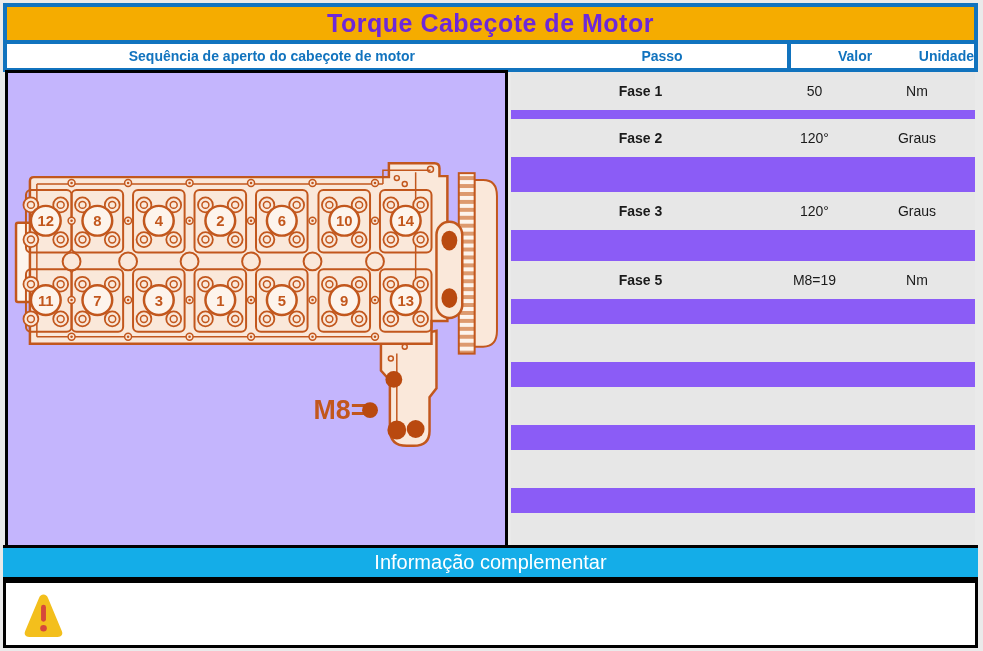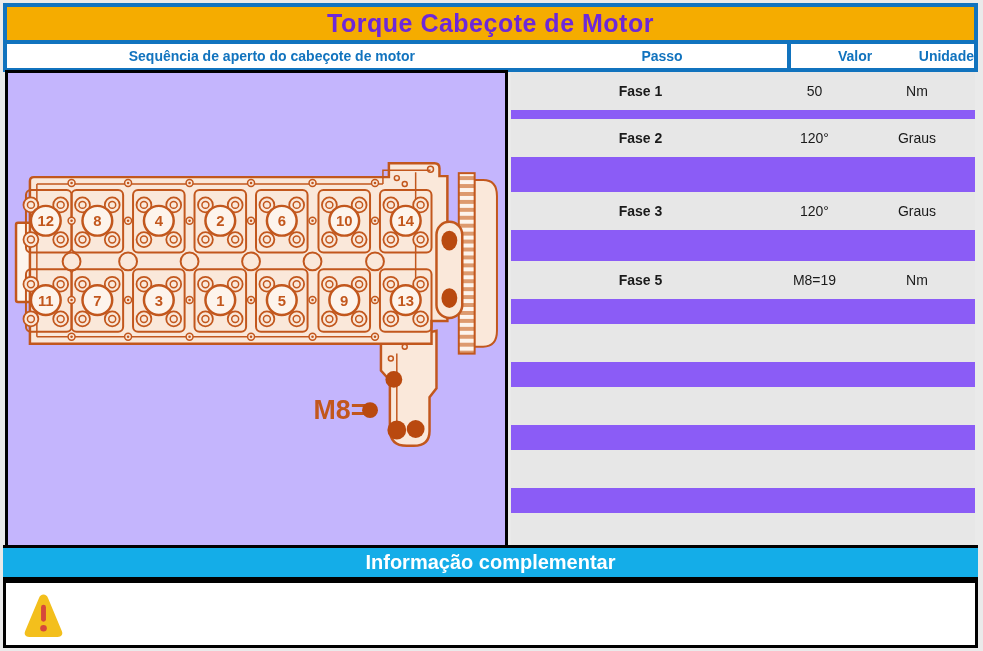--- a/index.html
+++ b/index.html
@@ -44,21 +44,21 @@
   }
   .tcell{font-size:14px;color:#1a1a1a;text-align:center;}
   .c0{width:259px;font-weight:bold;}
   .c1{width:89px;}
   .c2{width:116px;}
   .info-bar{
     position:absolute;left:3px;top:545px;width:975px;height:35px;
     box-sizing:border-box;border-top:3px solid #000;border-bottom:3px solid #000;
     background:#14ade8;display:flex;align-items:center;justify-content:center;
   }
-  .info-bar .t{color:#ffffff;font-size:20px;font-weight:bold;}
+  .info-bar .t{color:#ffffff;font-size:20px;font-weight:normal;}
   .info-box{
     position:absolute;left:3px;top:580px;width:975px;height:68px;
     box-sizing:border-box;border:3px solid #000;background:#ffffff;
   }
   .warn-icon{position:absolute;left:17px;top:9px;width:41px;height:47px;}
   .warn-text{
     position:absolute;left:0;top:50%;transform:translateY(-50%);
     width:100%;text-align:center;font-size:13.5px;color:#111;
   }
 </style>

